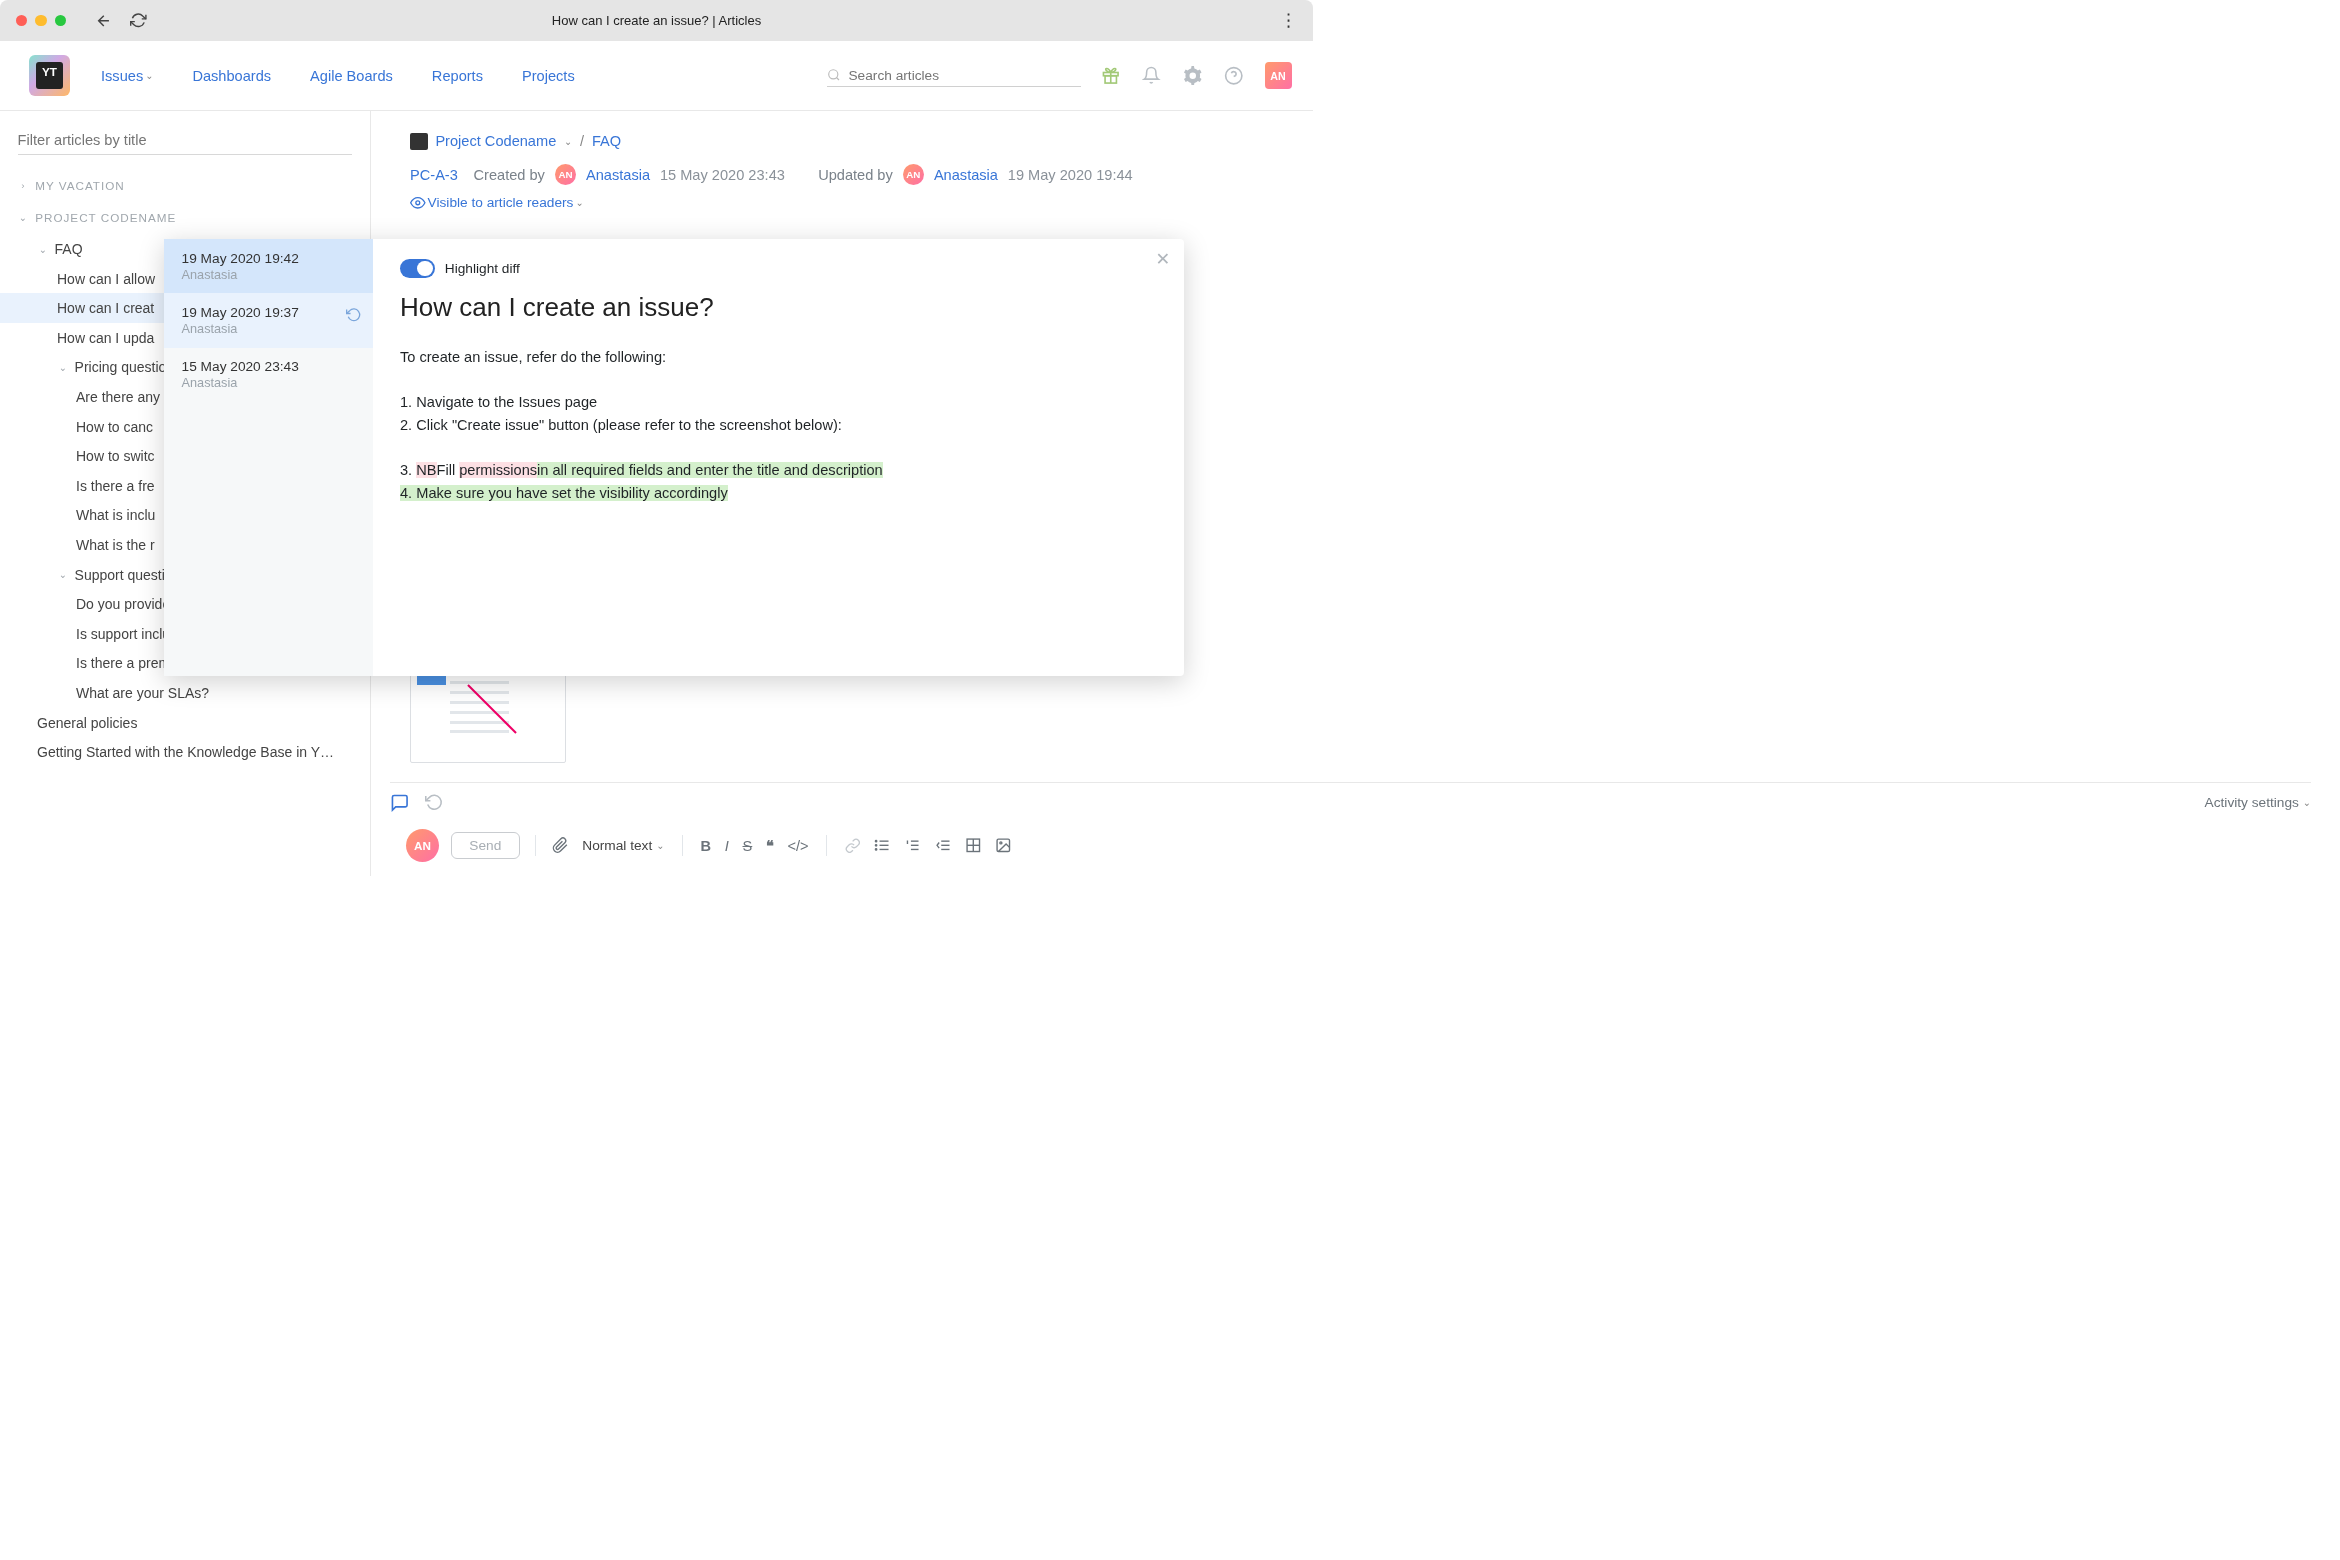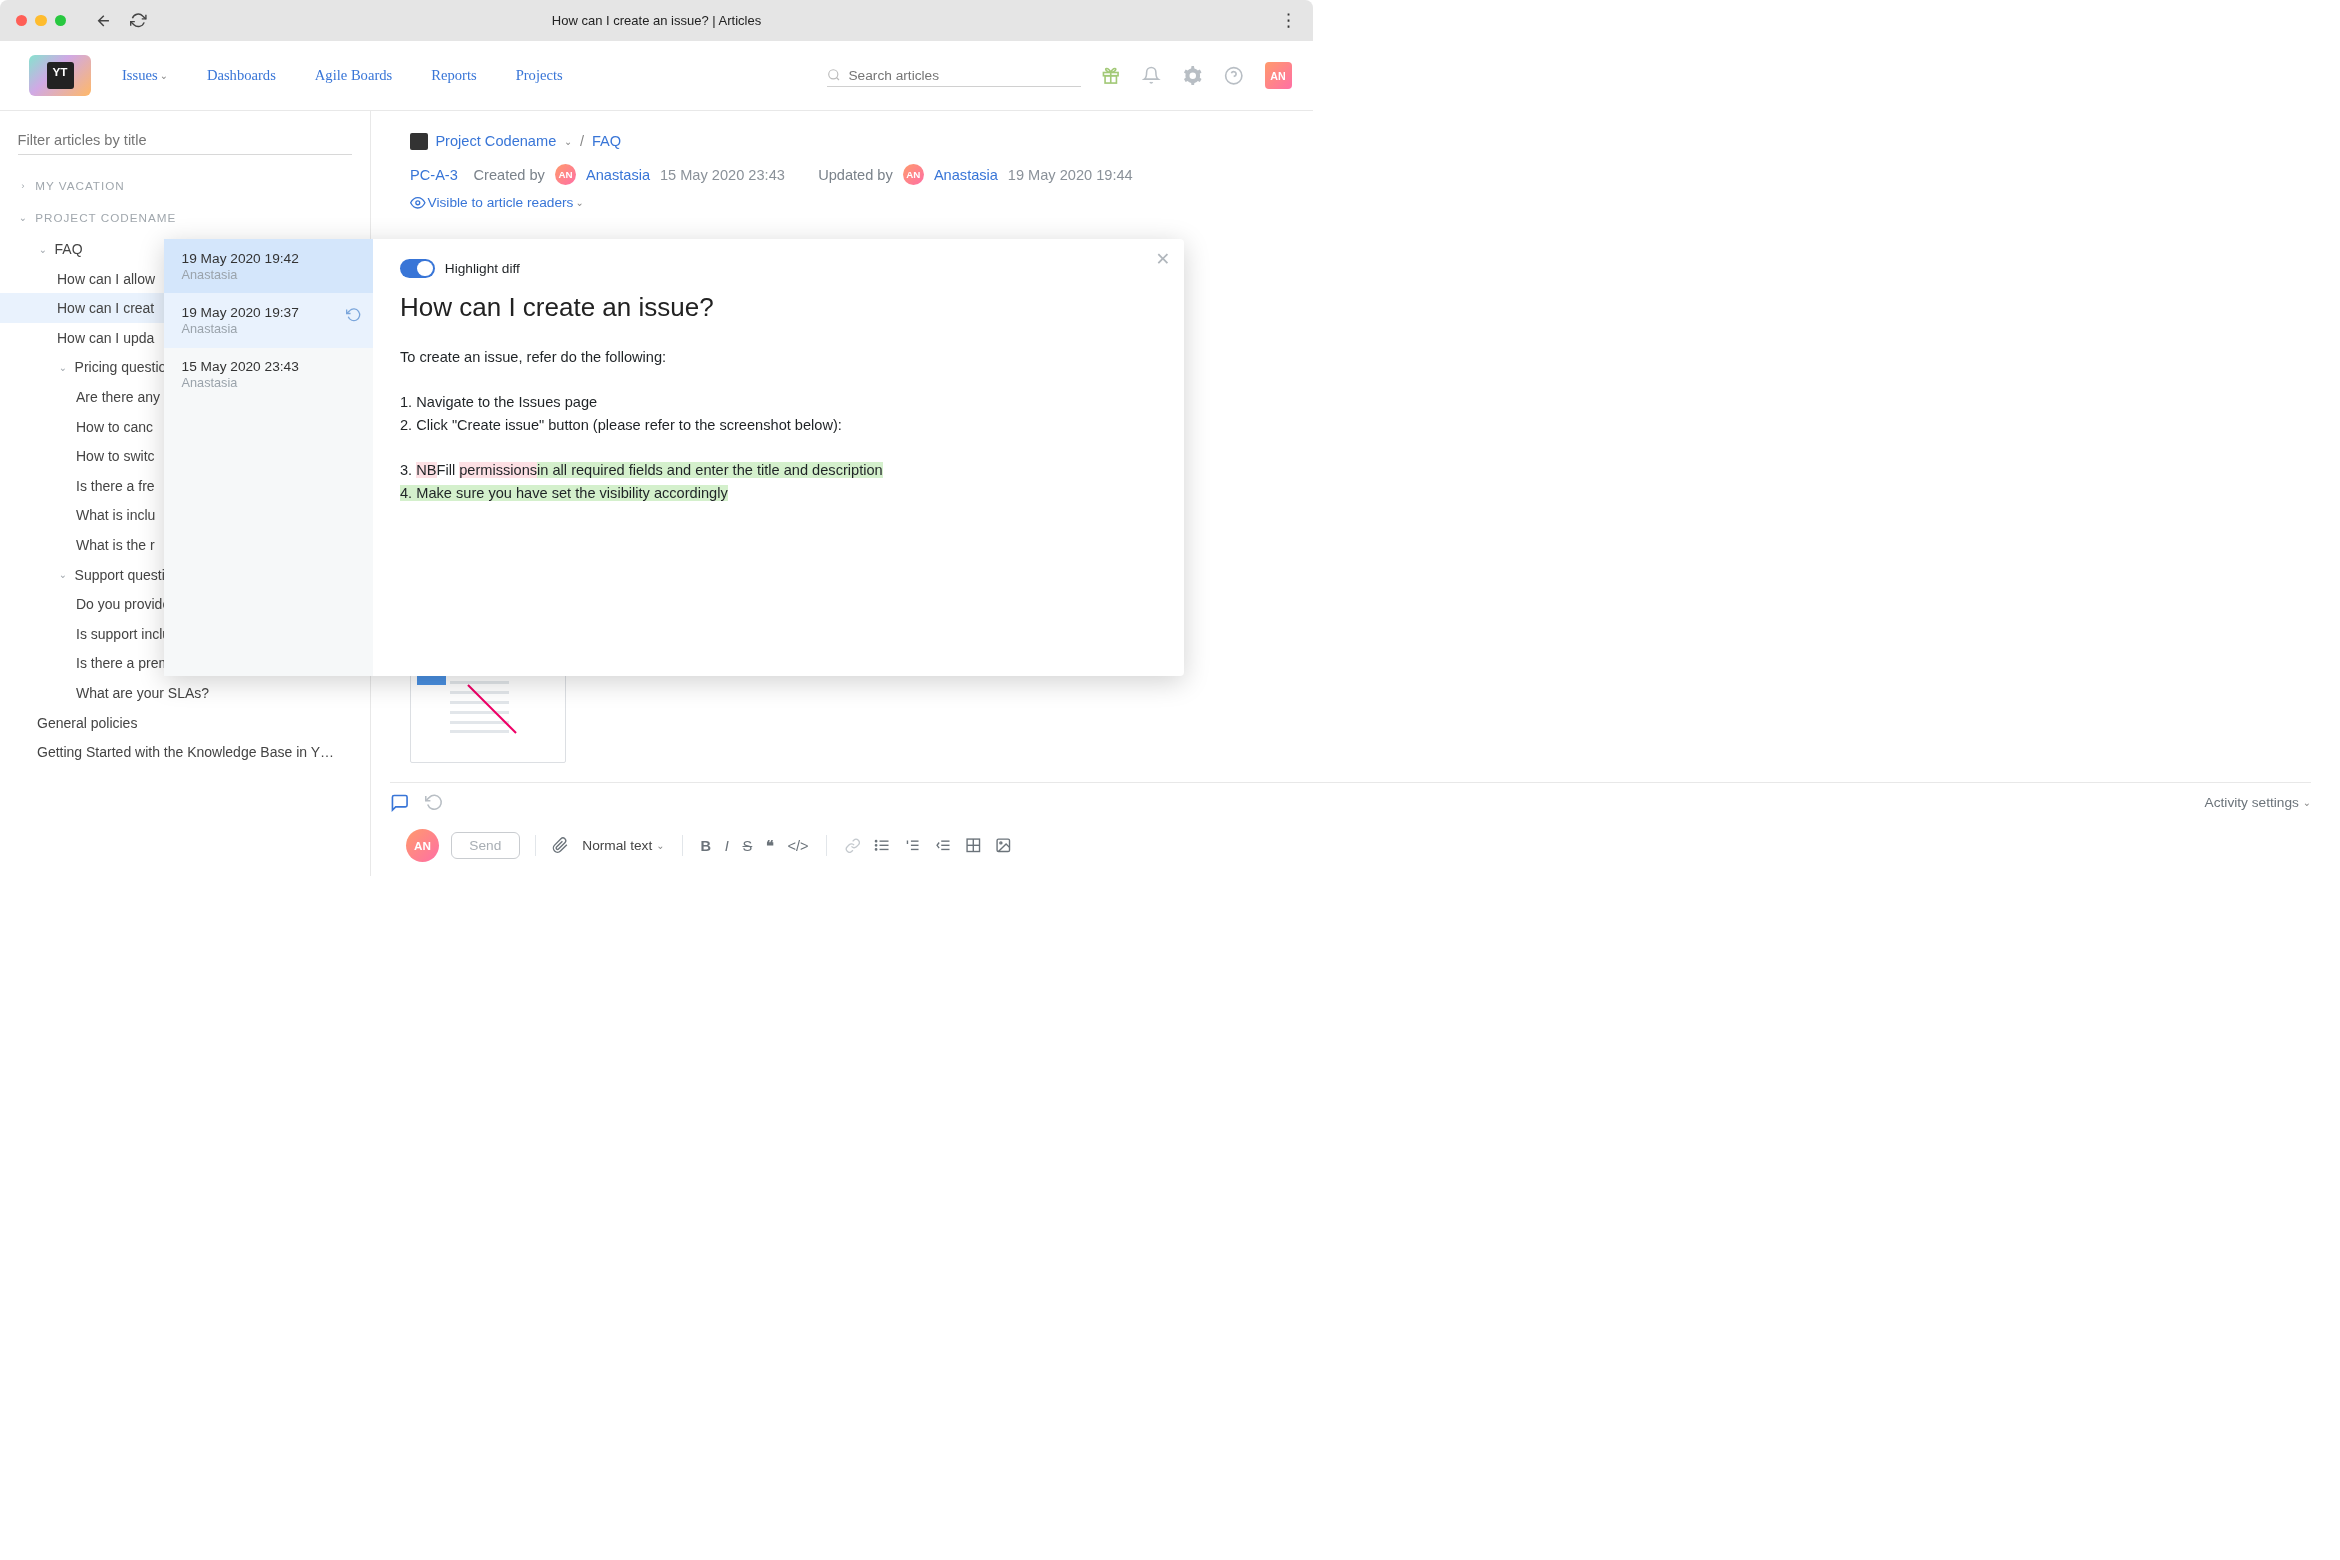--- a/index.html
+++ b/index.html
@@ -9,23 +9,23 @@
   .titlebar { height:41px; background:#e5e5e5; display:flex; align-items:center; position:relative; border-radius: 7.8px 7.8px 0 0;}
   .traffic { display:flex; gap:7.8px; margin-left:15.6px;}
   .dot { width:11.7px; height:11.7px; border-radius:50%;}
   .dot.r{background:#ff5f57;} .dot.y{background:#febc2e;} .dot.g{background:#28c840;}
   .nav-arrows { margin-left:29px; display:flex; gap:17.6px; color:#444;}
   .title-text { position:absolute; left:50%; transform:translateX(-50%); font-size:13px; color:#222;}
   .kebab { position:absolute; right:15.6px; font-size:17.6px; color:#333; letter-spacing:0;}
   
   
   .header { height:70px; border-bottom:1px solid #e8e8e8; display:flex; align-items:center; padding:0 21.5px 0 29px;}
-  .logo { width:62px; height:41px; border-radius:5.9px; background:linear-gradient(135deg,#86e3ce 0%,#d0a9e5 40%,#ffb867 100%); position:relative; display:flex; align-items:center; justify-content:center; margin-right:31px;}
+  .logo { width:41px; height:41px; border-radius:5.9px; background:linear-gradient(135deg,#86e3ce 0%,#d0a9e5 40%,#ffb867 100%); position:relative; display:flex; align-items:center; justify-content:center; margin-right:31px;}
   .logo-inner{ width:27px; height:27px; background:#222; border-radius:2.9px; color:#fff; font-size:11.7px; font-weight:bold; display:flex; align-items:flex-start; justify-content:center; padding-top:2.9px;}
-  .nav-items { display:flex; gap:39px;font-family:Liberation Serif, serif;}
+  .nav-items { display:flex; gap:39px;}
   .nav-item { color:#3875d7; font-size:14.6px; cursor:pointer; display:flex; align-items:center; gap:2px;}
   .nav-chev { font-size:9.8px; color:#888;}
   .spacer{flex:1;}
   .search-box { width:254px; border-bottom:1px solid #d0d0d0; display:flex; align-items:center; padding:3.9px 0; margin-right:19.5px;}
   .search-box input { border:none; outline:none; font-size:13.7px; width:100%; background:transparent;}
   .search-icon{ color:#bbb; margin-right:7.8px; font-size:13.7px;}
   .header-icons { display:flex; align-items:center; gap:21.5px; color:#b8bec4;}
   .hicon { width:19.5px; height:19.5px; display:flex; align-items:center; justify-content:center; font-size:17.6px;}
   .gift{color:#a2c977;}
   .avatar-top{ width:27px; height:27px; border-radius:3.9px; background:linear-gradient(135deg,#ff9a6c,#ff6fa5); color:#fff; font-size:10.7px; font-weight:600; display:flex; align-items:center; justify-content:center;}

